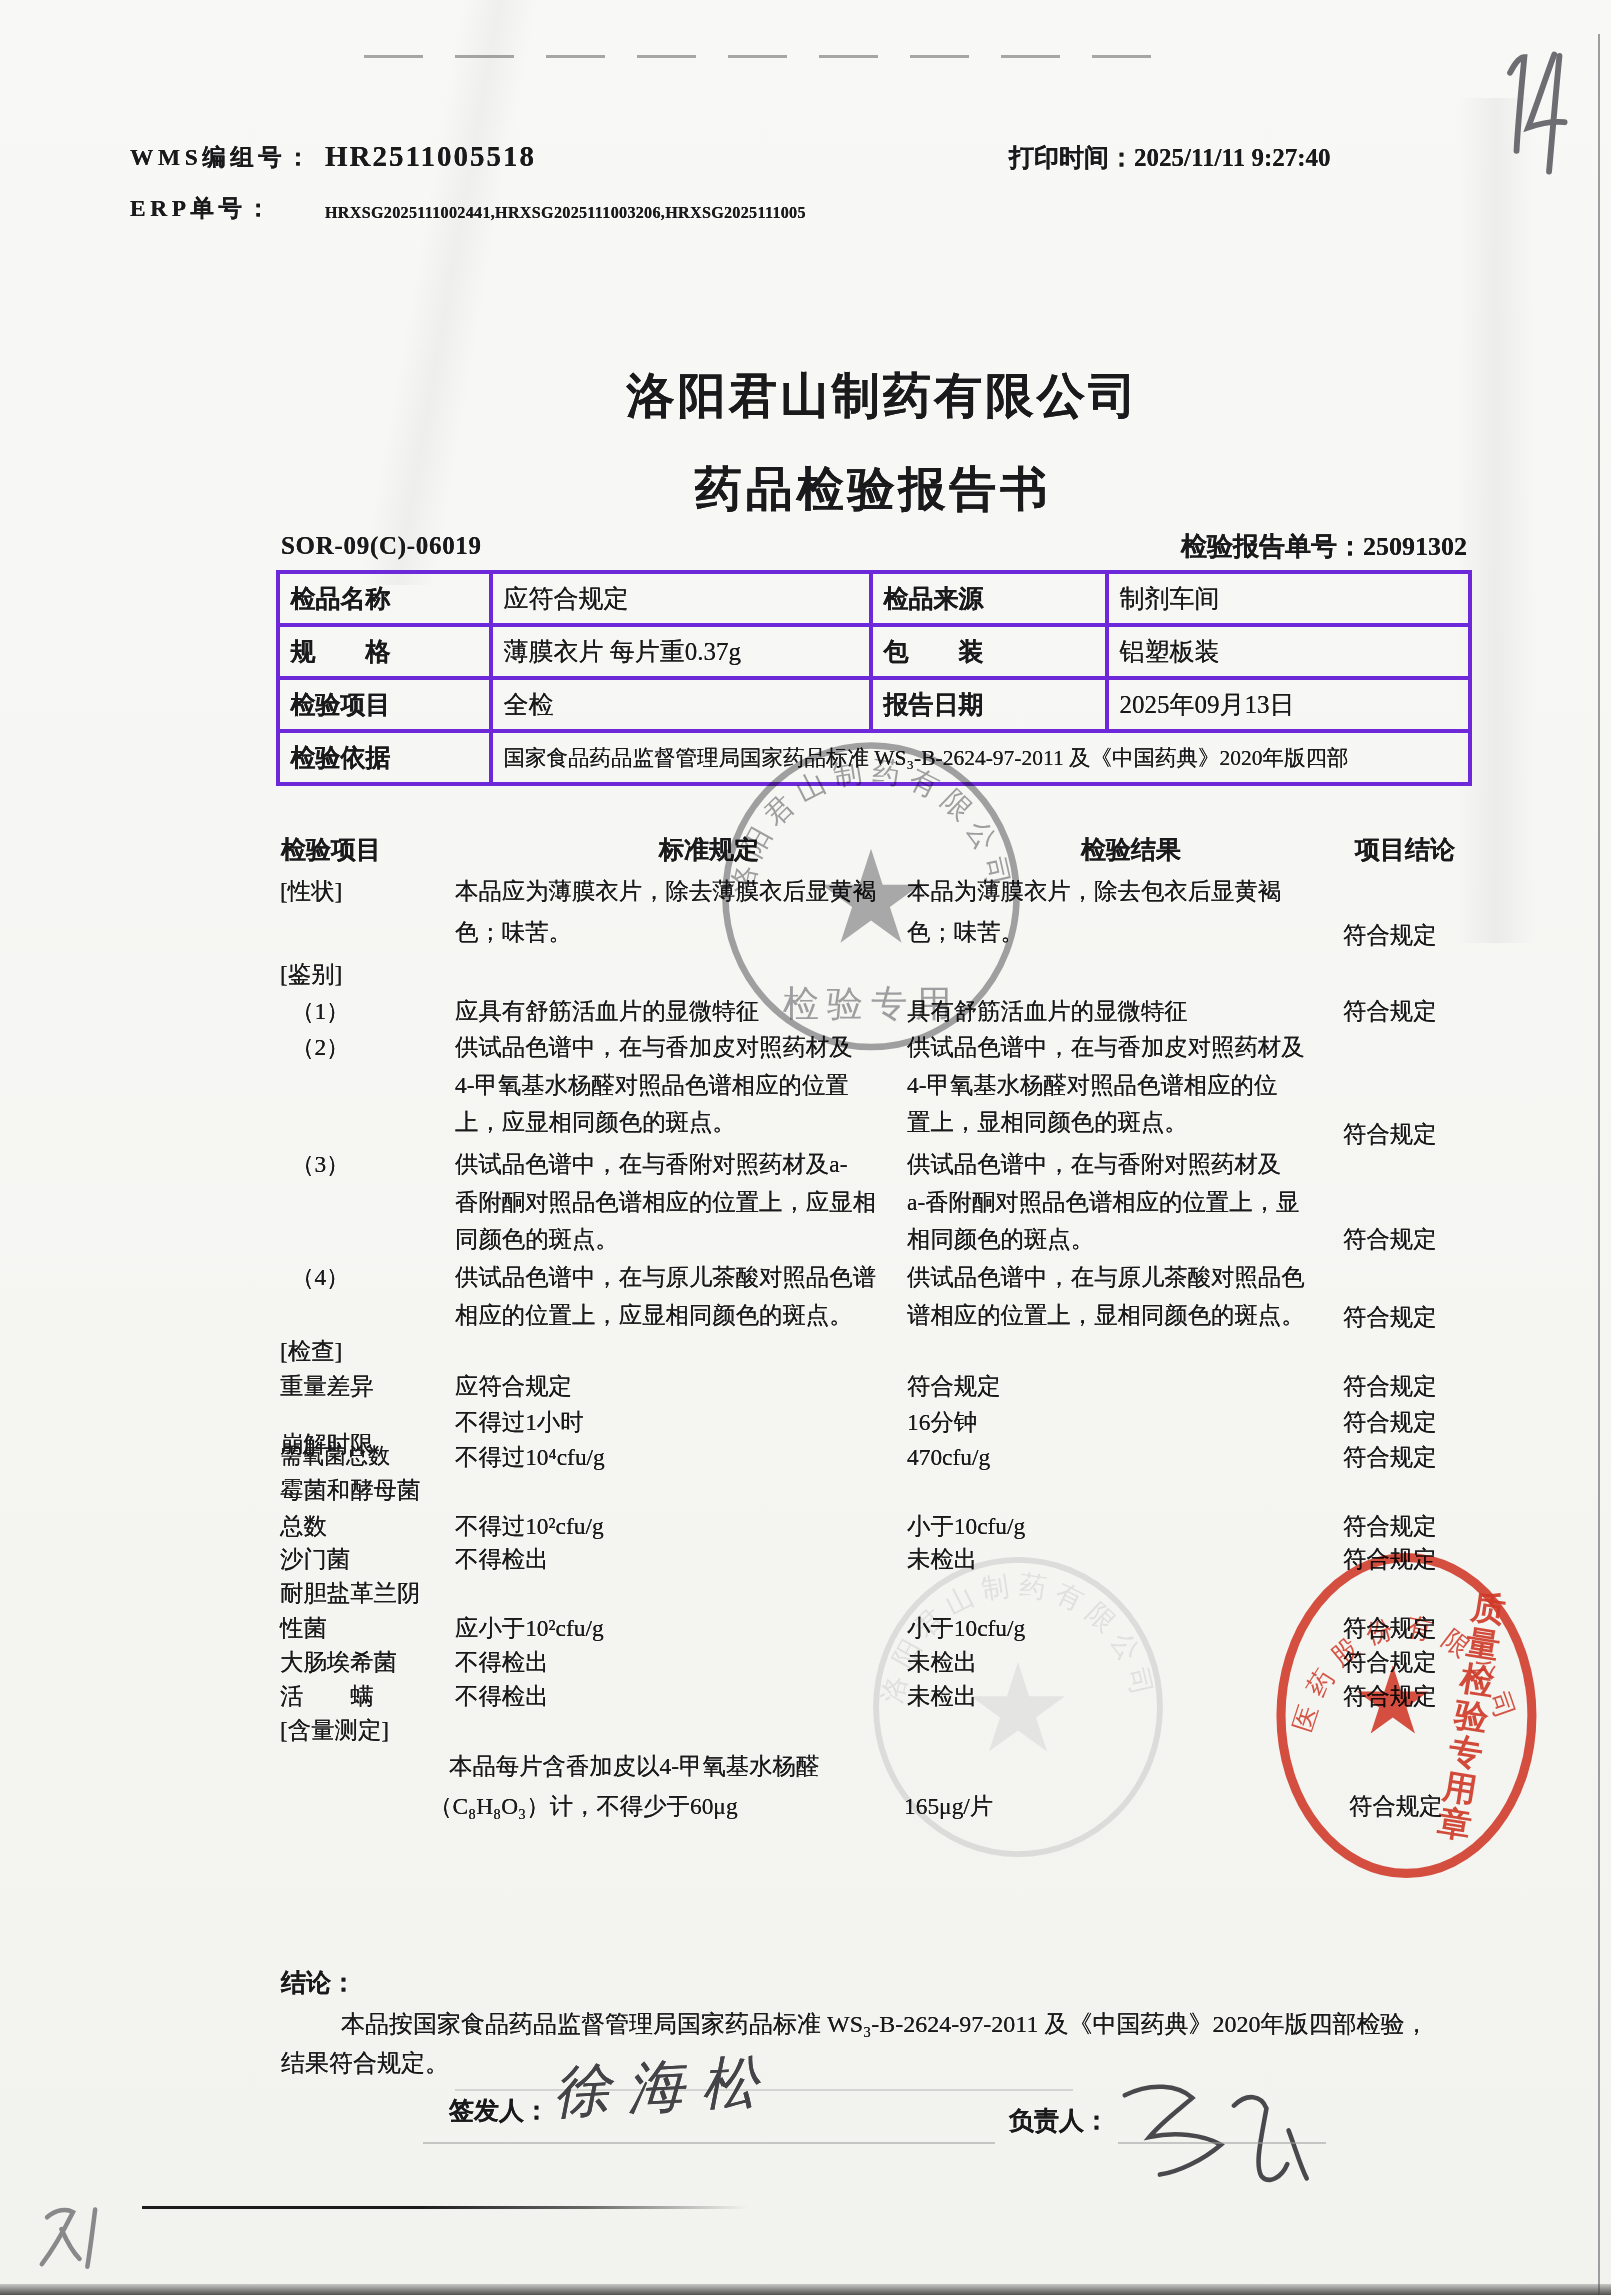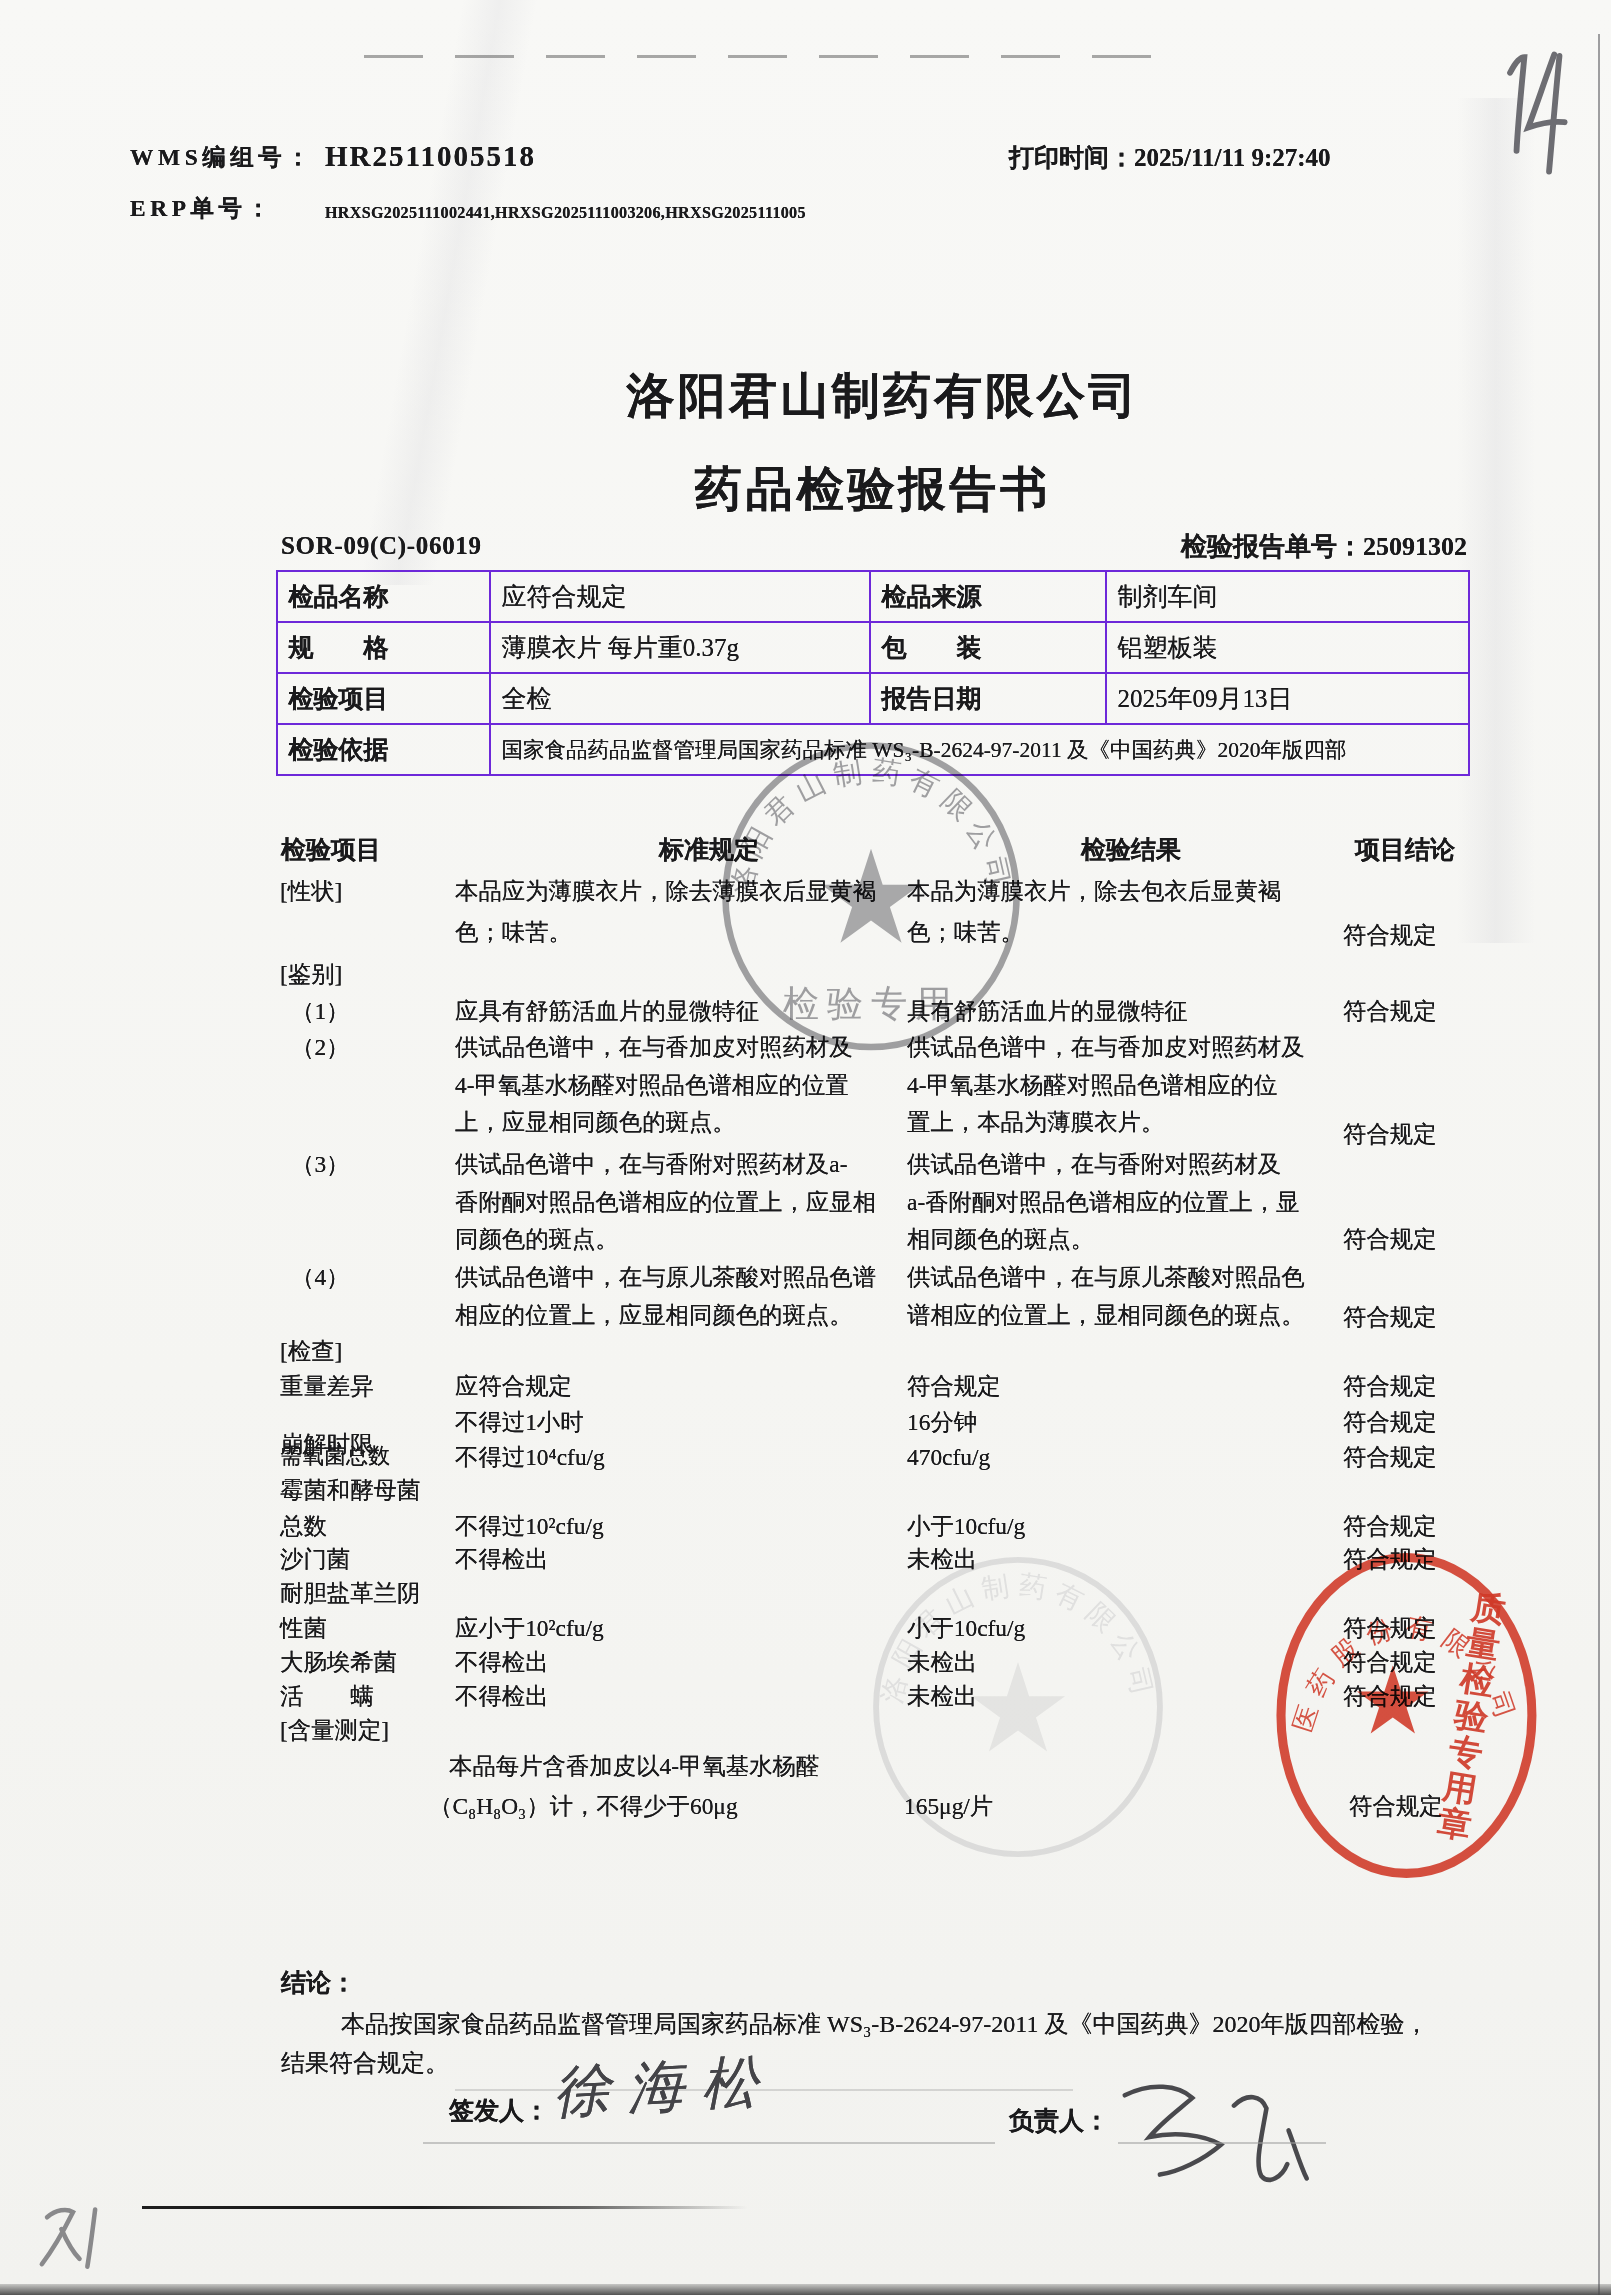--- a/index.html
+++ b/index.html
@@ -10,21 +10,21 @@
     color:#1a1a1c;
   }
   .t{position:absolute;white-space:nowrap;line-height:1.12;text-shadow:0 0 0.6px currentColor;}
   .b{font-weight:bold;}
   .ctr{transform:translateX(-50%);}
   .rgt{transform:translateX(-100%);}
   .cond{transform-origin:left center;}
   
   table.info{position:absolute;left:276px;top:570px;border-collapse:collapse;table-layout:fixed;}
   table.info td{
-    border:2px solid #6d28d9;height:49px;padding:0 3.9px 0 10.4px;
+    border:4px solid #6d28d9;height:49px;padding:0 3.9px 0 10.4px;
     font-size:25px;vertical-align:middle;text-shadow:0 0 0.6px currentColor;
     overflow:hidden;white-space:nowrap;
   }
   table.info{border:2.6px solid #101010;}
   
   .stamp{position:absolute;mix-blend-mode:multiply;pointer-events:none;}
   
   .artifact{position:absolute;}
   .crease{position:absolute;pointer-events:none;}
 </style>
@@ -111,21 +111,21 @@
 <div class="t" style="left:455px;top:998px;font-size:23.4px;">应具有舒筋活血片的显微特征</div>
 <div class="t" style="left:907px;top:998px;font-size:23.4px;">具有舒筋活血片的显微特征</div>
 <div class="t" style="left:1343px;top:998px;font-size:23.4px;">符合规定</div>
 
 <div class="t" style="left:291px;top:1034px;font-size:23.4px;">（2）</div>
 <div class="t" style="left:455px;top:1034px;font-size:23.4px;">供试品色谱中，在与香加皮对照药材及</div>
 <div class="t" style="left:455px;top:1072px;font-size:23.4px;font-family:Liberation Serif, serif;">4-甲氧基水杨醛对照品色谱相应的位置</div>
 <div class="t" style="left:455px;top:1109px;font-size:23.4px;">上，应显相同颜色的斑点。</div>
 <div class="t" style="left:907px;top:1034px;font-size:23.4px;">供试品色谱中，在与香加皮对照药材及</div>
 <div class="t" style="left:907px;top:1072px;font-size:23.4px;">4-甲氧基水杨醛对照品色谱相应的位</div>
-<div class="t" style="left:907px;top:1109px;font-size:23.4px;">置上，本品为薄膜衣片。</div>
+<div class="t" style="left:907px;top:1109px;font-size:23.4px;">置上，显相同颜色的斑点。</div>
 <div class="t" style="left:1343px;top:1121px;font-size:23.4px;">符合规定</div>
 
 <div class="t" style="left:291px;top:1151px;font-size:23.4px;">（3）</div>
 <div class="t" style="left:455px;top:1151px;font-size:23.4px;">供试品色谱中，在与香附对照药材及a-</div>
 <div class="t" style="left:455px;top:1189px;font-size:23.4px;">香附酮对照品色谱相应的位置上，应显相</div>
 <div class="t" style="left:455px;top:1226px;font-size:23.4px;">同颜色的斑点。</div>
 <div class="t" style="left:907px;top:1151px;font-size:23.4px;">供试品色谱中，在与香附对照药材及</div>
 <div class="t" style="left:907px;top:1189px;font-size:23.4px;">a-香附酮对照品色谱相应的位置上，显</div>
 <div class="t" style="left:907px;top:1226px;font-size:23.4px;">相同颜色的斑点。</div>
 <div class="t" style="left:1343px;top:1226px;font-size:23.4px;">符合规定</div>

